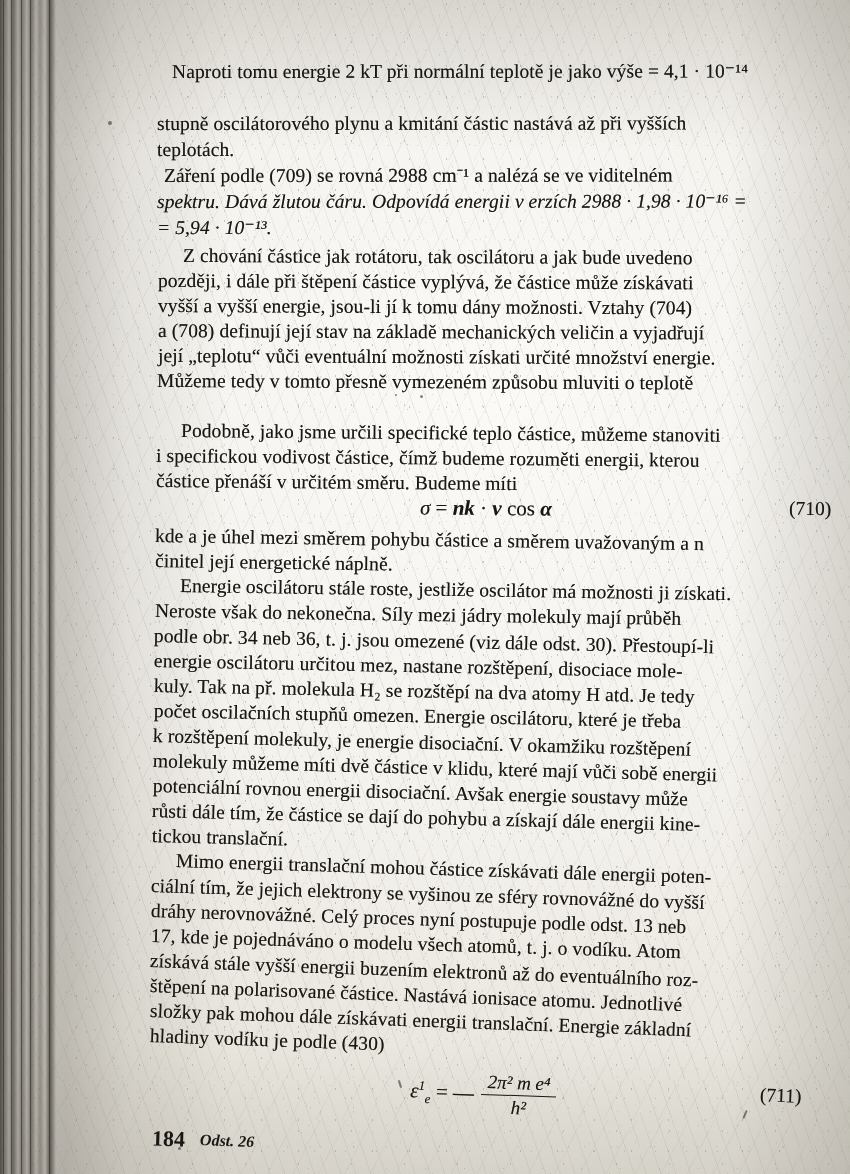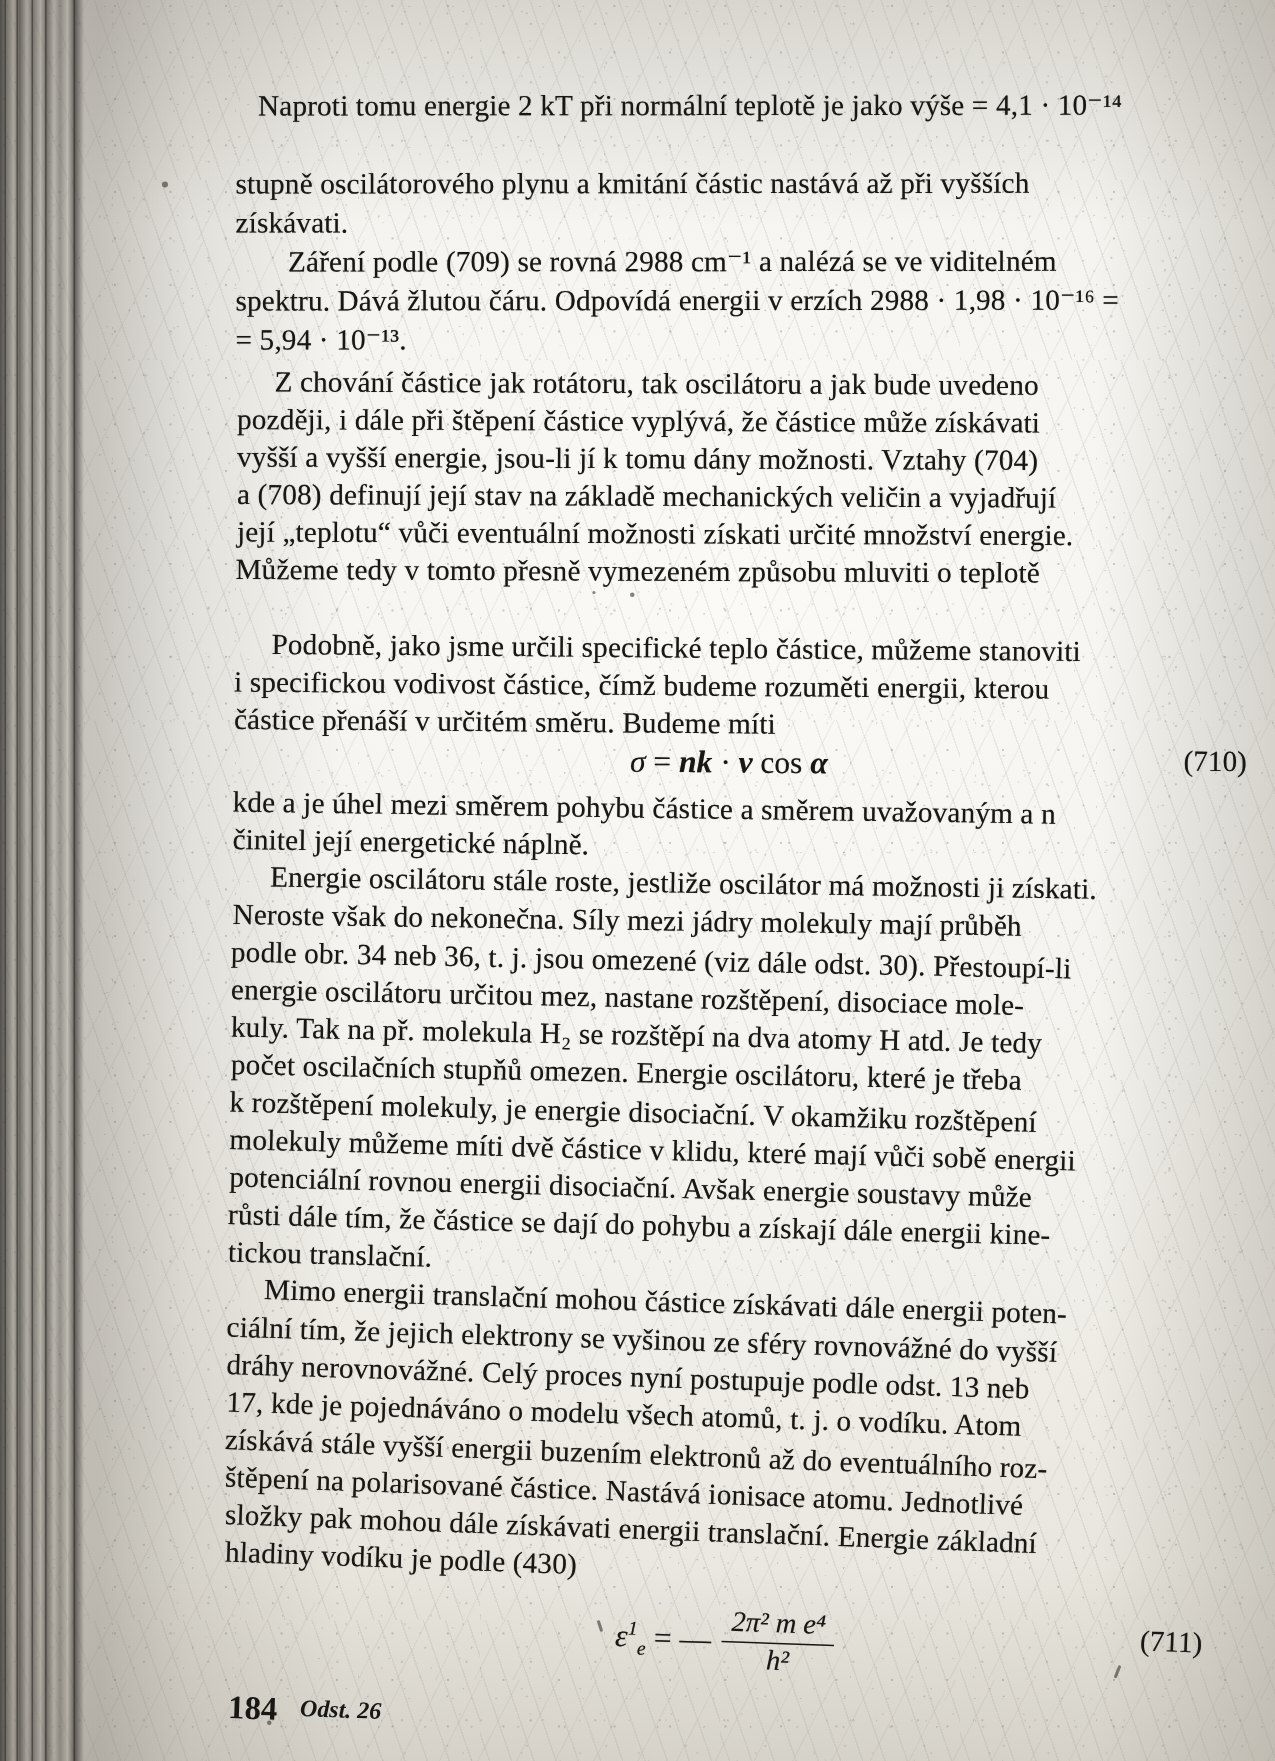--- a/index.html
+++ b/index.html
@@ -234,30 +234,30 @@
 
   <div class="textlayer">
 
     <div class="line w0" style="left:172px; top:62px;">
       <span>Naproti tomu energie 2 kT při normální teplotě je jako výše = 4,1 · 10⁻¹⁴</span>
     </div>
     <div class="line w0" style="left:157px; top:114px;">
       <span>stupně oscilátorového plynu a kmitání částic nastává až při vyšších</span>
     </div>
     <div class="line w0" style="left:157px; top:140px;">
-      <span>získávati.</span>
-    </div>
-
-    <div class="line w0" style="left:192px; top:166px;">
+      <span>teplotách.</span>
+    </div>
+
+    <div class="line w0" style="left:164px; top:166px;font-family:Liberation Serif, serif;">
       <span>Záření podle (709) se rovná 2988 cm⁻¹ a nalézá se ve viditelném</span>
     </div>
-    <div class="line w0" style="left:157px; top:192px;">
+    <div class="line w0" style="left:157px; top:192px;font-style:italic;">
       <span>spektru. Dává žlutou čáru. Odpovídá energii v erzích 2988 · 1,98 · 10⁻¹⁶ =</span>
     </div>
-    <div class="line w0" style="left:157px; top:218px;">
+    <div class="line w0" style="left:157px; top:218px;font-style:italic;">
       <span>= 5,94 · 10⁻¹³.</span>
     </div>
 
     <div class="line w1" style="left:183px; top:246px;">
       <span>Z chování částice jak rotátoru, tak oscilátoru a jak bude uvedeno</span>
     </div>
     <div class="line w1" style="left:158px; top:271px;">
       <span>později, i dále při štěpení částice vyplývá, že částice může získávati</span>
     </div>
     <div class="line w1" style="left:158px; top:296px;">

